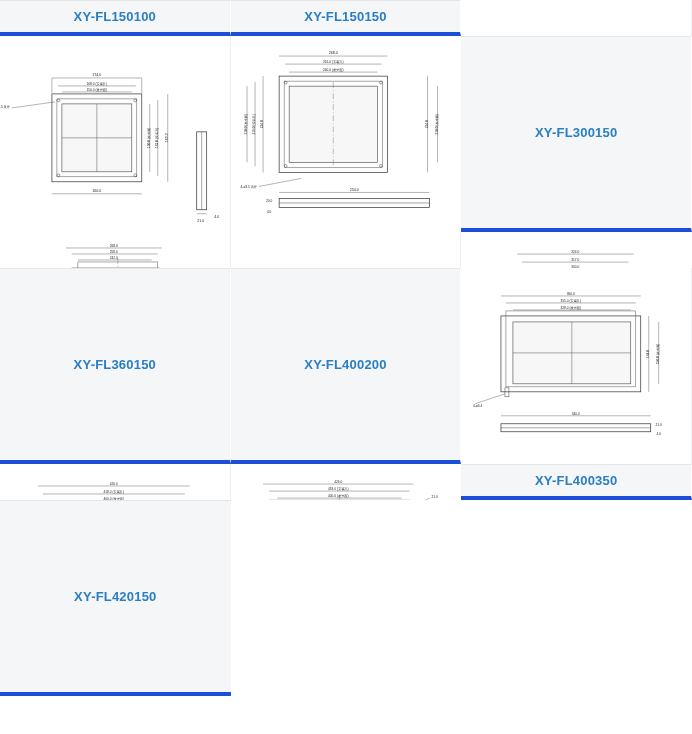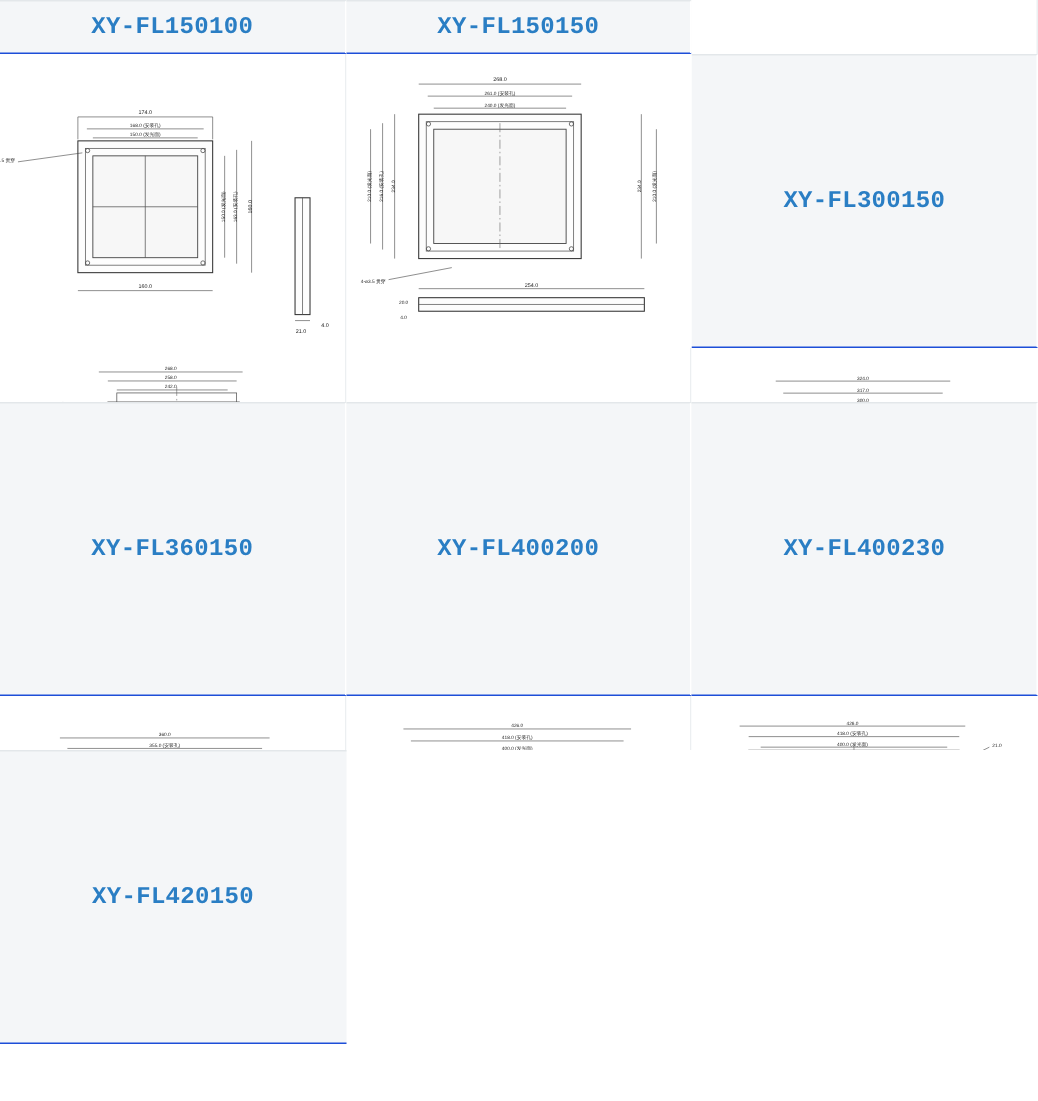--- a/index.html
+++ b/index.html
@@ -13,31 +13,30 @@
     width: 692px;
     height: 734px;
     display: grid;
     grid-template-columns: 1fr 1fr 1fr;
     grid-template-rows: 36px 196px 36px 196px 36px 196px 38px;
     background: #ffffff;
   }
   .hdr {
     background: #f4f6f8;
     border-top: 1px solid #e3e7ea;
-    border-bottom: 1px solid #1d4ed8;
+    border-bottom: 4px solid #1d4ed8;
     border-right: 1px solid #ffffff;
     display: flex;
     align-items: center;
     justify-content: center;
     color: #2a7ec4;
-    font-size: 16px;
+    font-size: 13px;
     font-weight: bold;
     letter-spacing: 0.2px;
     overflow: hidden;
-    font-family: Liberation Mono, monospace;
   }
   .hdr:last-child { border-right: none; }
   .cell {
     background: #ffffff;
     border-right: 1px solid #eceff1;
     position: relative;
     overflow: hidden;
   }
   .cell.lastcol { border-right: none; }
   .dwg {
@@ -292,21 +291,20 @@
       <line class="dim" x1="204" y1="52" x2="204" y2="128"></line>
       <text class="t2" x="204" y="90" text-anchor="middle" transform="rotate(-90 204 90)">200.0 (发光面)</text>
       <rect class="face2" x="176" y="56" width="8" height="68"></rect>
       <line class="dim" x1="56" y1="152" x2="172" y2="152"></line>
       <text class="t2" x="114" y="158" text-anchor="middle">300.0 (发光面)</text>
     </svg>
   </div>
 
   <div class="hdr">XY-FL360150</div>
   <div class="hdr">XY-FL400200</div>
-  <div class="hdr">XY-FL400230</div>
 
   <div class="cell">
     <svg class="dwg" viewBox="0 0 230 196" preserveAspectRatio="xMidYMid meet">
       <rect class="face" x="40" y="48" width="140" height="76"></rect>
       <rect class="lnthin" x="45" y="43" width="130" height="76"></rect>
       <rect class="face2" x="52" y="54" width="118" height="62"></rect>
       <line class="lnthin" x1="111" y1="54" x2="111" y2="116"></line>
       <line class="lnthin" x1="52" y1="85" x2="170" y2="85"></line>
       <line class="dim" x1="40" y1="28" x2="180" y2="28"></line>
       <text class="t2" x="110" y="27" text-anchor="middle">360.0</text>
@@ -390,15 +388,16 @@
       <line class="dim" x1="186" y1="40" x2="198" y2="34"></line>
       <text class="t2" x="200" y="34" text-anchor="start">21.0</text>
       <text class="t2" x="212" y="42" text-anchor="start">4.0</text>
       <line class="dim" x1="44" y1="162" x2="64" y2="152"></line>
       <text class="t2" x="42" y="165" text-anchor="start">4-ø3.5 贯穿</text>
       <rect class="hole" x="118" y="150" width="8" height="4"></rect>
       <rect class="face" x="104" y="146" width="60" height="8" rx="1"></rect>
     </svg>
   </div>
 
+  <div class="hdr">XY-FL400350</div>
   <div class="hdr">XY-FL420150</div>
 
 </div>
 
 </body></html>

